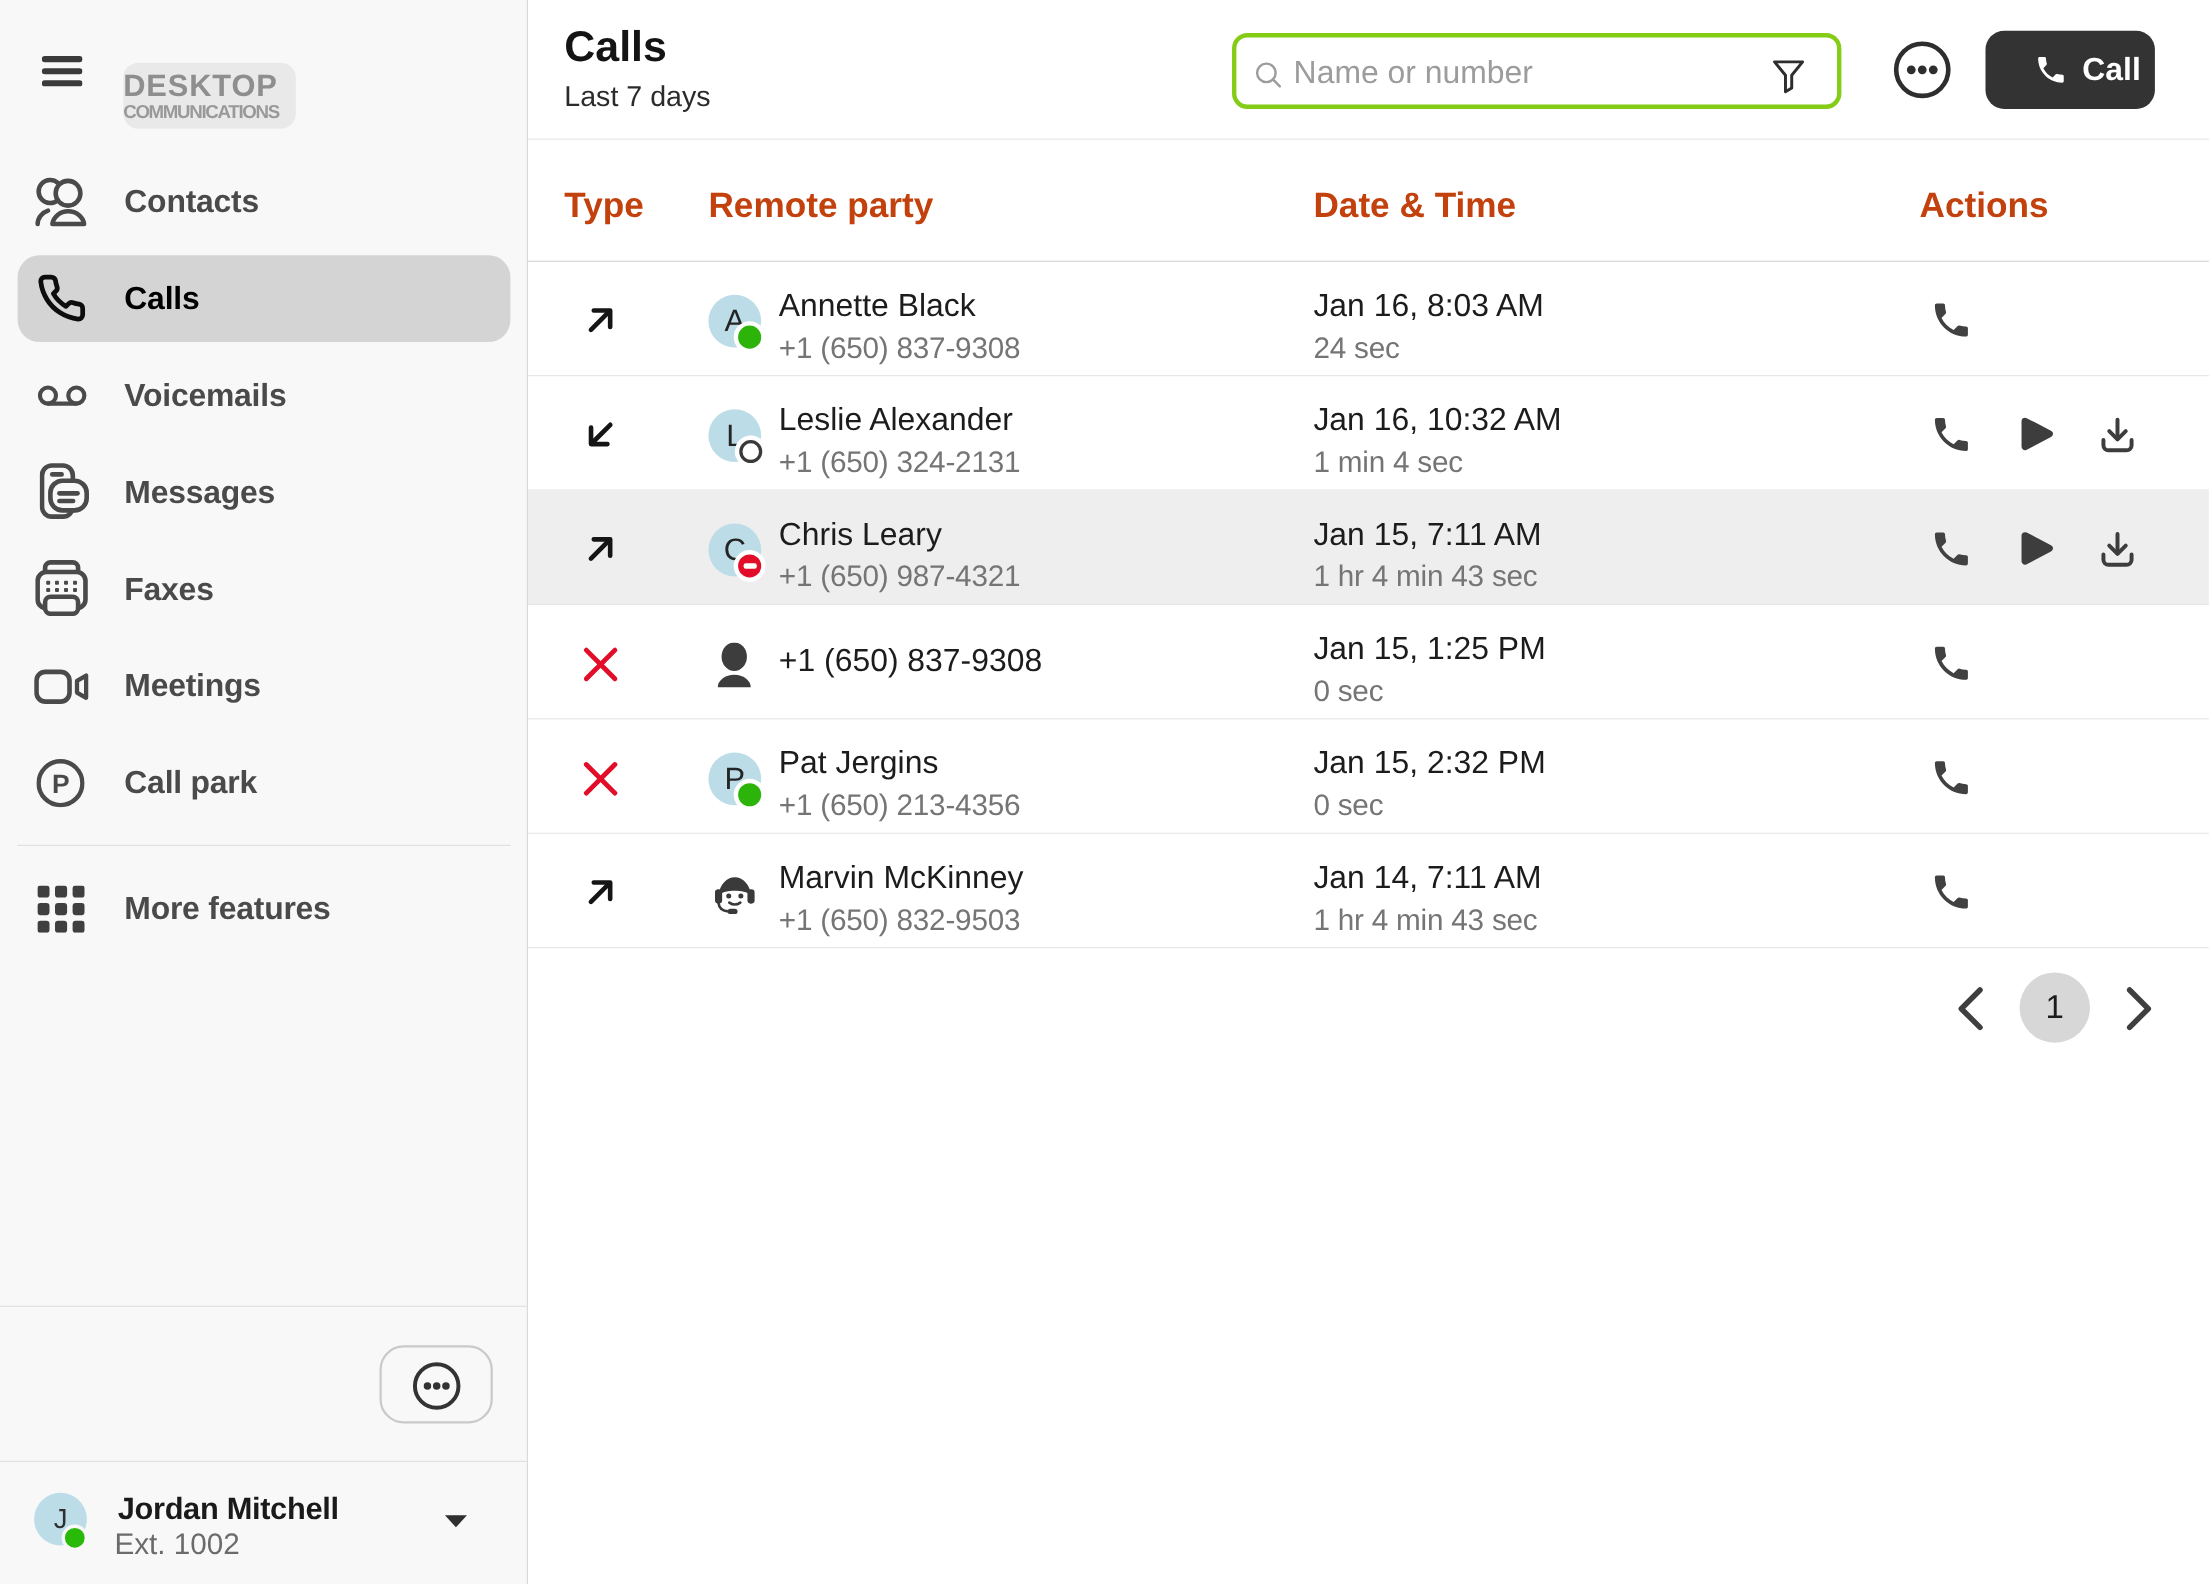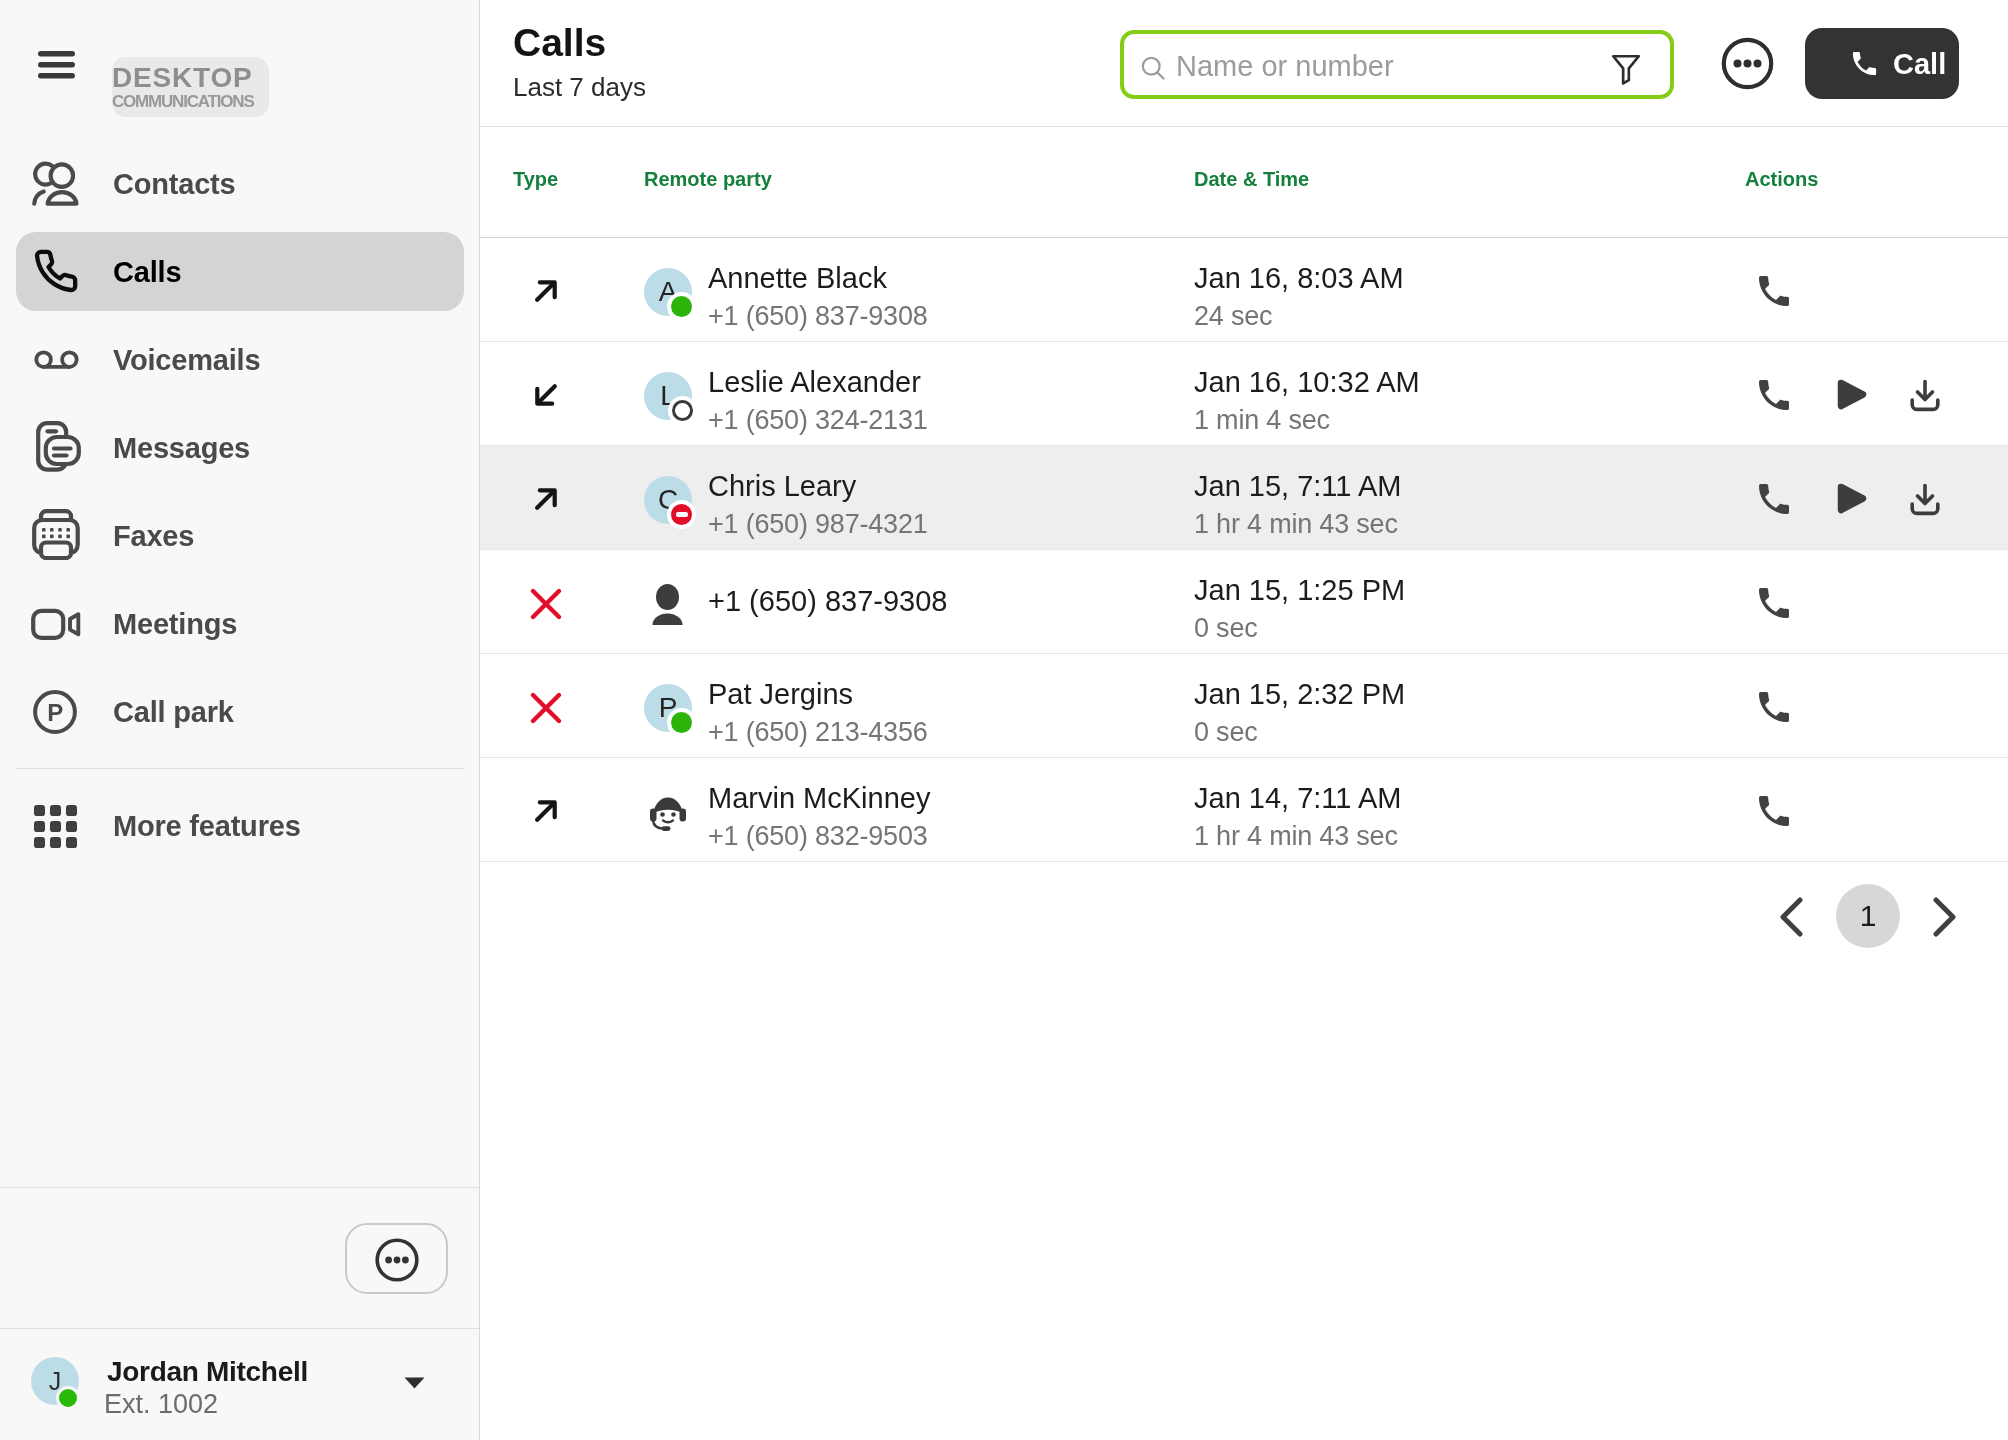--- a/index.html
+++ b/index.html
@@ -17,21 +17,21 @@
 
   
   #title { left:513px; top:21px; font-size:39px; font-weight:bold; color:#141414; }
   #subtitle { left:513px; top:72px; font-size:26px; color:#2b2b2b; }
   #search { left:1120px; top:30px; width:554px; height:69px; border:4px solid #84cc16; border-radius:14px; background:#fff; }
   #hdr-border { left:480px; top:126px; width:1528px; height:1px; background:#e3e3e3; }
   #callbtn { left:1805px; top:28px; width:154px; height:71px; border-radius:17px; background:#333333; color:#fff; }
   #callbtn span { position:absolute; left:88px; top:20px; font-size:29px; font-weight:bold; }
 
   
-  .th { font-size:20px; font-weight:bold; color:#15803d; top:168px; }
+  .th { font-size:32px; font-weight:bold; color:#c2410c; top:168px; }
   .row { left:480px; width:1528px; height:104px; border-bottom:1px solid #e6e6e6; }
   .pri { position:absolute; font-size:29px; color:#1c1c1c; line-height:36px; }
   .sec { position:absolute; font-size:27px; color:#757575; letter-spacing:-0.2px; line-height:33px; }
   .avatar { position:absolute; left:164px; top:30px; width:48px; height:48px; border-radius:50%; background:#bcdde8; text-align:center; line-height:48px; font-size:28px; color:#242424; }
 
   
   #page1 { left:1836px; top:884px; width:64px; height:64px; border-radius:50%; background:#d7d7d7; text-align:center; line-height:64px; font-size:30px; color:#1c1c1c; }
 </style>
 </head>
 <body>

